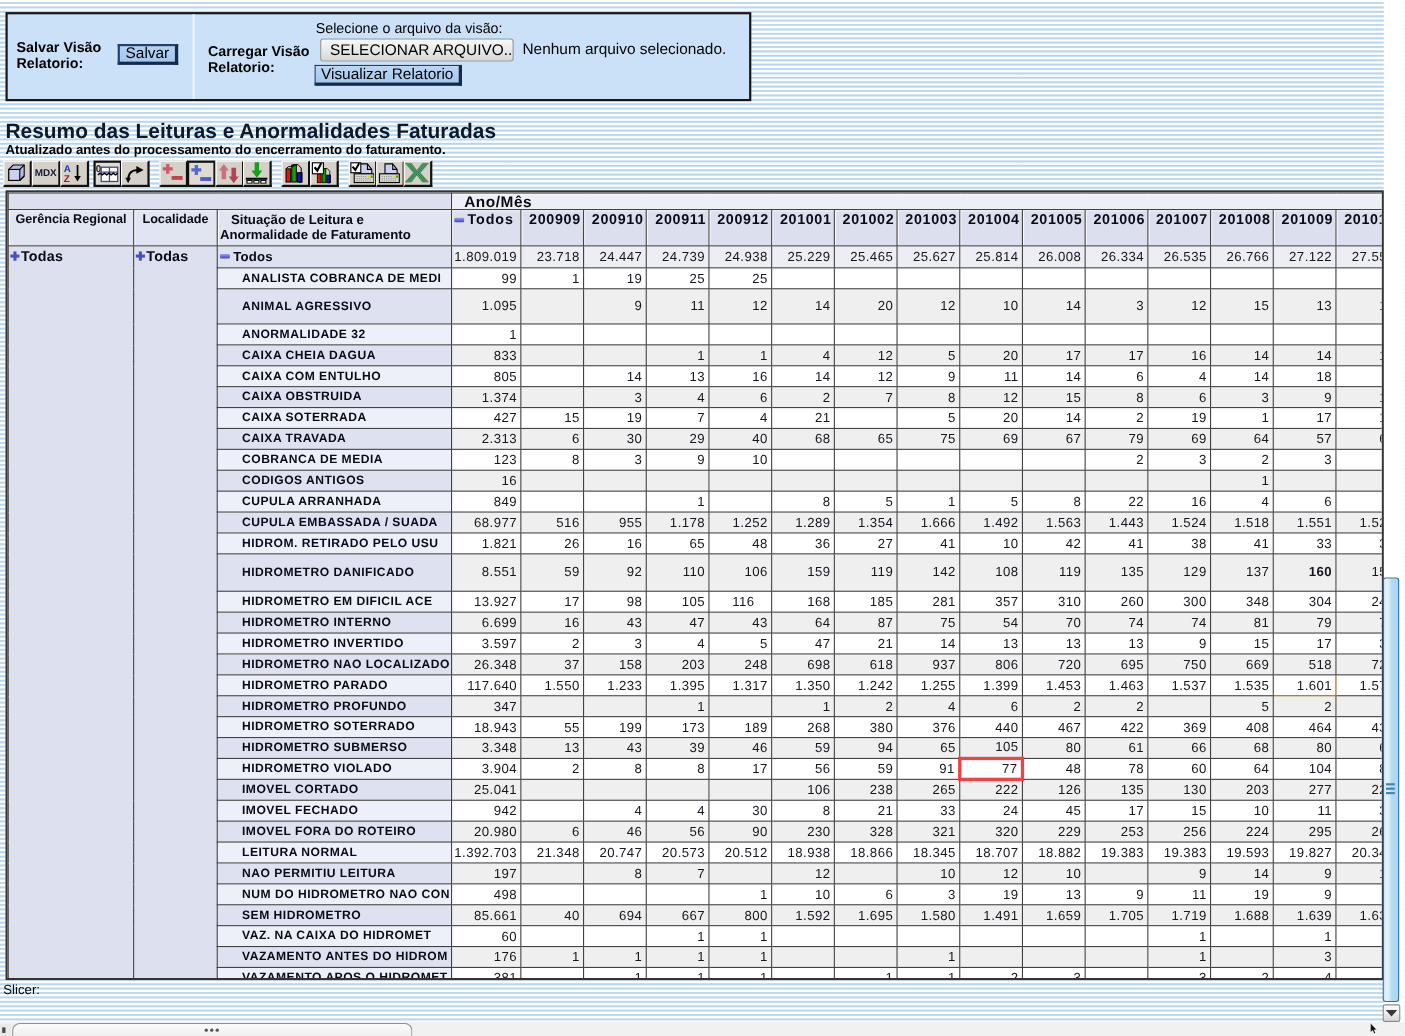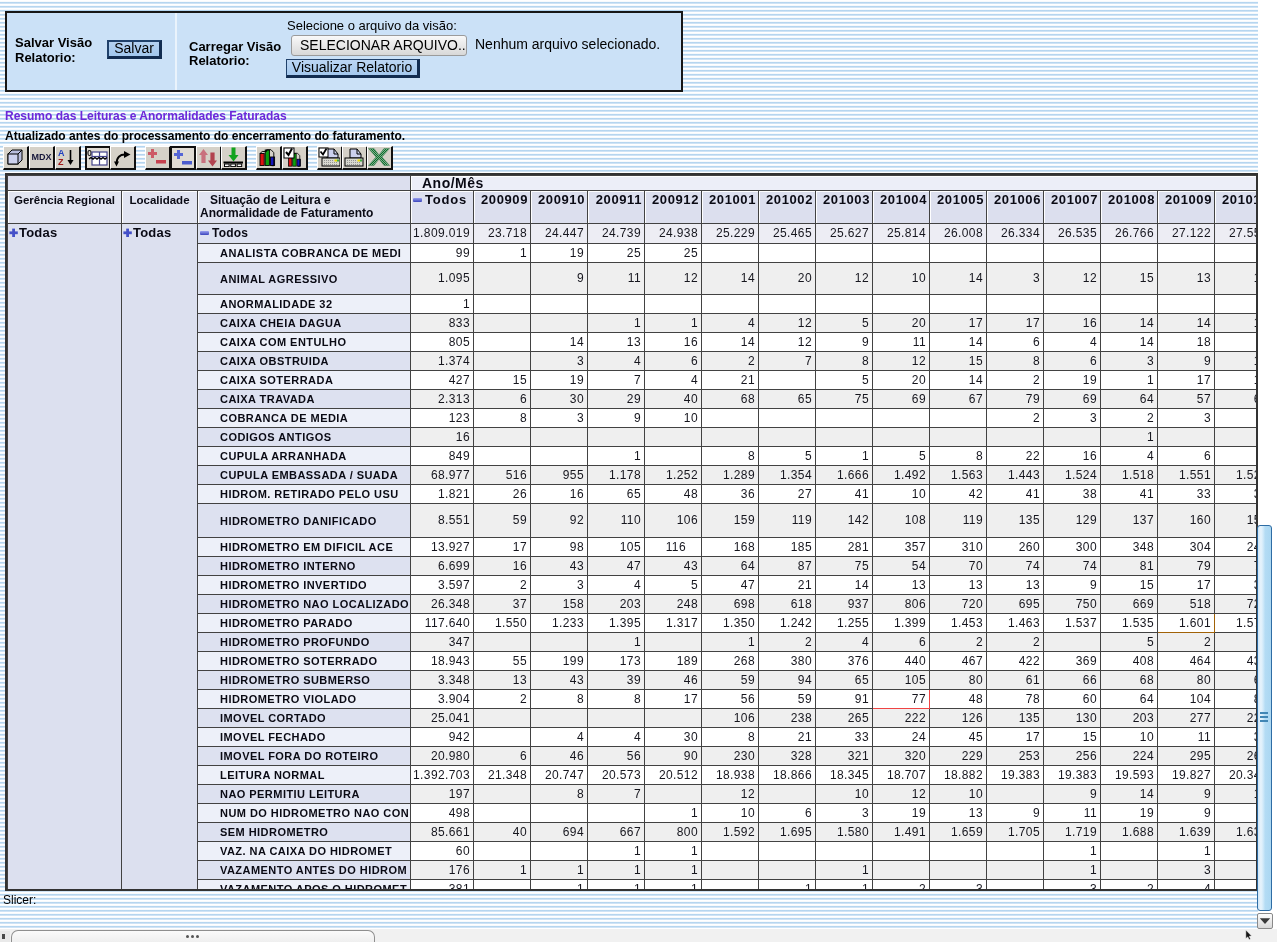--- a/index.html
+++ b/index.html
@@ -15,21 +15,21 @@
 <div class="abs" style="left:5px;top:11px;width:678px;height:81px;background:#cbe1f7;border:2px solid #171717;box-sizing:border-box;"></div>
 <div class="abs" style="left:175px;top:13px;width:2px;height:77px;background:#eaf3fc;"></div>
 <div class="abs b" style="left:15px;top:35px;font-size:13px;line-height:15px;color:#000;">Salvar Visão<br>Relatorio:</div>
 <div class="abs" style="left:107px;top:40px;width:55px;height:19px;background:linear-gradient(#b4d1f1,#a2c7ed);border:2px solid #20416b;border-right:3px solid #122c50;border-bottom:3px solid #122c50;box-sizing:border-box;text-align:center;font-size:14px;line-height:13px;color:#000;">Salvar</div>
 <div class="abs b" style="left:189px;top:40px;font-size:13px;line-height:14px;color:#000;">Carregar Visão<br>Relatorio:</div>
 <div class="abs" style="left:287px;top:18px;font-size:13px;color:#000;">Selecione o arquivo da visão:</div>
 <div class="abs" style="left:291px;top:35px;width:176px;height:21px;background:linear-gradient(#f9f9f9,#e2e2e2 70%,#d8d8d8);border:1px solid #9b9b9b;border-radius:3px;box-sizing:border-box;overflow:hidden;text-align:left;font-size:14px;line-height:19px;color:#000;white-space:nowrap;padding-left:8px;">SELECIONAR ARQUIVO...</div>
 <div class="abs" style="left:475px;top:36px;font-size:14px;color:#000;">Nenhum arquivo selecionado.</div>
 <div class="abs" style="left:286px;top:59px;width:134px;height:19px;background:linear-gradient(#bcd6f3,#a4c8ee);border:1px solid #20416b;border-right:3px solid #122c50;border-bottom:3px solid #122c50;box-sizing:border-box;text-align:center;font-size:14px;line-height:15px;color:#000;">Visualizar Relatorio</div>
 
-<div class="abs b" style="left:5px;top:109px;font-size:12px;letter-spacing:0px;color:#6d28d9;">Resumo das Leituras e Anormalidades Faturadas</div>
+<div class="abs b" style="left:5px;top:109px;font-size:19px;letter-spacing:0px;color:#0f172a;">Resumo das Leituras e Anormalidades Faturadas</div>
 <div class="abs b" style="left:5px;top:129px;font-size:12px;color:#000;">Atualizado antes do processamento do encerramento do faturamento.</div>
 <div class="abs" style="left:3px;top:146px;width:26px;height:24px;background:#d5d1c8;border-top:1px solid #fff;border-left:1px solid #fff;border-right:2px solid #101010;border-bottom:2px solid #101010;box-sizing:border-box;">
     <svg width="22" height="20" viewBox="0 0 22 20" style="position:absolute;left:0;top:0;">
       <path d="M4 7 L8 3 L18 3 L18 13 L14 17 L4 17 Z" fill="#b9bede" stroke="#000"></path>
       <rect x="4" y="7" width="10" height="10" fill="#ccd1ee" stroke="#000"></rect>
       <path d="M14 7 L18 3 M14 17 L18 13" stroke="#000"></path>
     </svg>
   </div>
 <div class="abs" style="left:29px;top:146px;width:26px;height:24px;background:#d5d1c8;border-top:1px solid #fff;border-left:1px solid #fff;border-right:2px solid #101010;border-bottom:2px solid #101010;box-sizing:border-box;">
     <div style="font-size:9px;font-weight:bold;color:#16163a;text-align:center;line-height:20px;font-family:'Liberation Sans',sans-serif;">MDX</div>
@@ -461,21 +461,21 @@
 <td style="border:1px solid #424242;box-sizing:border-box;overflow:hidden;white-space:nowrap;font-size:12px;line-height:13px;letter-spacing:0.4px;color:#16161e;text-align:right;padding-right:3px;vertical-align:middle;background:#efefef;">110</td>
 <td style="border:1px solid #424242;box-sizing:border-box;overflow:hidden;white-space:nowrap;font-size:12px;line-height:13px;letter-spacing:0.4px;color:#16161e;text-align:right;padding-right:3px;vertical-align:middle;background:#efefef;">106</td>
 <td style="border:1px solid #424242;box-sizing:border-box;overflow:hidden;white-space:nowrap;font-size:12px;line-height:13px;letter-spacing:0.4px;color:#16161e;text-align:right;padding-right:3px;vertical-align:middle;background:#efefef;">159</td>
 <td style="border:1px solid #424242;box-sizing:border-box;overflow:hidden;white-space:nowrap;font-size:12px;line-height:13px;letter-spacing:0.4px;color:#16161e;text-align:right;padding-right:3px;vertical-align:middle;background:#efefef;">119</td>
 <td style="border:1px solid #424242;box-sizing:border-box;overflow:hidden;white-space:nowrap;font-size:12px;line-height:13px;letter-spacing:0.4px;color:#16161e;text-align:right;padding-right:3px;vertical-align:middle;background:#efefef;">142</td>
 <td style="border:1px solid #424242;box-sizing:border-box;overflow:hidden;white-space:nowrap;font-size:12px;line-height:13px;letter-spacing:0.4px;color:#16161e;text-align:right;padding-right:3px;vertical-align:middle;background:#efefef;">108</td>
 <td style="border:1px solid #424242;box-sizing:border-box;overflow:hidden;white-space:nowrap;font-size:12px;line-height:13px;letter-spacing:0.4px;color:#16161e;text-align:right;padding-right:3px;vertical-align:middle;background:#efefef;">119</td>
 <td style="border:1px solid #424242;box-sizing:border-box;overflow:hidden;white-space:nowrap;font-size:12px;line-height:13px;letter-spacing:0.4px;color:#16161e;text-align:right;padding-right:3px;vertical-align:middle;background:#efefef;">135</td>
 <td style="border:1px solid #424242;box-sizing:border-box;overflow:hidden;white-space:nowrap;font-size:12px;line-height:13px;letter-spacing:0.4px;color:#16161e;text-align:right;padding-right:3px;vertical-align:middle;background:#efefef;">129</td>
 <td style="border:1px solid #424242;box-sizing:border-box;overflow:hidden;white-space:nowrap;font-size:12px;line-height:13px;letter-spacing:0.4px;color:#16161e;text-align:right;padding-right:3px;vertical-align:middle;background:#efefef;">137</td>
-<td style="border:1px solid #424242;box-sizing:border-box;overflow:hidden;white-space:nowrap;font-size:12px;line-height:13px;letter-spacing:0.4px;color:#16161e;text-align:right;padding-right:3px;vertical-align:middle;background:#efefef;">160</td>
+<td style="border:1px solid #424242;box-sizing:border-box;overflow:hidden;white-space:nowrap;font-size:12px;line-height:13px;letter-spacing:0.4px;color:#16161e;text-align:right;padding-right:3px;vertical-align:middle;background:#efefef;font-weight:bold;">160</td>
 <td style="border:1px solid #424242;box-sizing:border-box;overflow:hidden;white-space:nowrap;font-size:12px;line-height:13px;letter-spacing:0.4px;color:#16161e;text-align:right;padding-right:3px;vertical-align:middle;background:#efefef;">152</td>
 </tr>
 <tr style="height:19px;">
 <td style="border:1px solid #424242;box-sizing:border-box;overflow:hidden;white-space:nowrap;background:#edf0f9;font-weight:bold;font-size:11px;line-height:12px;letter-spacing:0.45px;color:#0a0a14;vertical-align:middle;padding-left:22px;">HIDROMETRO EM DIFICIL ACE</td>
 <td style="border:1px solid #424242;box-sizing:border-box;overflow:hidden;white-space:nowrap;font-size:12px;line-height:13px;letter-spacing:0.4px;color:#16161e;text-align:right;padding-right:3px;vertical-align:middle;background:#ffffff;">13.927</td>
 <td style="border:1px solid #424242;box-sizing:border-box;overflow:hidden;white-space:nowrap;font-size:12px;line-height:13px;letter-spacing:0.4px;color:#16161e;text-align:right;padding-right:3px;vertical-align:middle;background:#ffffff;">17</td>
 <td style="border:1px solid #424242;box-sizing:border-box;overflow:hidden;white-space:nowrap;font-size:12px;line-height:13px;letter-spacing:0.4px;color:#16161e;text-align:right;padding-right:3px;vertical-align:middle;background:#ffffff;">98</td>
 <td style="border:1px solid #424242;box-sizing:border-box;overflow:hidden;white-space:nowrap;font-size:12px;line-height:13px;letter-spacing:0.4px;color:#16161e;text-align:right;padding-right:3px;vertical-align:middle;background:#ffffff;">105</td>
 <td style="border:1px solid #424242;box-sizing:border-box;overflow:hidden;white-space:nowrap;font-size:12px;line-height:13px;letter-spacing:0.4px;color:#16161e;text-align:right;padding-right:15px;vertical-align:middle;background:#ffffff;">116</td>
 <td style="border:1px solid #424242;box-sizing:border-box;overflow:hidden;white-space:nowrap;font-size:12px;line-height:13px;letter-spacing:0.4px;color:#16161e;text-align:right;padding-right:3px;vertical-align:middle;background:#ffffff;">168</td>
@@ -618,21 +618,21 @@
 <tr style="height:19px;">
 <td style="border:1px solid #424242;box-sizing:border-box;overflow:hidden;white-space:nowrap;background:#edf0f9;font-weight:bold;font-size:11px;line-height:12px;letter-spacing:0.45px;color:#0a0a14;vertical-align:middle;padding-left:22px;">HIDROMETRO VIOLADO</td>
 <td style="border:1px solid #424242;box-sizing:border-box;overflow:hidden;white-space:nowrap;font-size:12px;line-height:13px;letter-spacing:0.4px;color:#16161e;text-align:right;padding-right:3px;vertical-align:middle;background:#ffffff;">3.904</td>
 <td style="border:1px solid #424242;box-sizing:border-box;overflow:hidden;white-space:nowrap;font-size:12px;line-height:13px;letter-spacing:0.4px;color:#16161e;text-align:right;padding-right:3px;vertical-align:middle;background:#ffffff;">2</td>
 <td style="border:1px solid #424242;box-sizing:border-box;overflow:hidden;white-space:nowrap;font-size:12px;line-height:13px;letter-spacing:0.4px;color:#16161e;text-align:right;padding-right:3px;vertical-align:middle;background:#ffffff;">8</td>
 <td style="border:1px solid #424242;box-sizing:border-box;overflow:hidden;white-space:nowrap;font-size:12px;line-height:13px;letter-spacing:0.4px;color:#16161e;text-align:right;padding-right:3px;vertical-align:middle;background:#ffffff;">8</td>
 <td style="border:1px solid #424242;box-sizing:border-box;overflow:hidden;white-space:nowrap;font-size:12px;line-height:13px;letter-spacing:0.4px;color:#16161e;text-align:right;padding-right:3px;vertical-align:middle;background:#ffffff;">17</td>
 <td style="border:1px solid #424242;box-sizing:border-box;overflow:hidden;white-space:nowrap;font-size:12px;line-height:13px;letter-spacing:0.4px;color:#16161e;text-align:right;padding-right:3px;vertical-align:middle;background:#ffffff;">56</td>
 <td style="border:1px solid #424242;box-sizing:border-box;overflow:hidden;white-space:nowrap;font-size:12px;line-height:13px;letter-spacing:0.4px;color:#16161e;text-align:right;padding-right:3px;vertical-align:middle;background:#ffffff;">59</td>
 <td style="border:1px solid #424242;box-sizing:border-box;overflow:hidden;white-space:nowrap;font-size:12px;line-height:13px;letter-spacing:0.4px;color:#16161e;text-align:right;padding-right:3px;vertical-align:middle;background:#ffffff;">91</td>
-<td style="border:1px solid #ef4444;box-sizing:border-box;overflow:hidden;white-space:nowrap;font-size:12px;line-height:13px;letter-spacing:0.4px;color:#16161e;text-align:right;padding-right:3px;vertical-align:middle;background:#ffffff;">77</td>
+<td style="border:3px solid #ef4444;box-sizing:border-box;overflow:hidden;white-space:nowrap;font-size:12px;line-height:13px;letter-spacing:0.4px;color:#16161e;text-align:right;padding-right:3px;vertical-align:middle;background:#ffffff;">77</td>
 <td style="border:1px solid #424242;box-sizing:border-box;overflow:hidden;white-space:nowrap;font-size:12px;line-height:13px;letter-spacing:0.4px;color:#16161e;text-align:right;padding-right:3px;vertical-align:middle;background:#ffffff;">48</td>
 <td style="border:1px solid #424242;box-sizing:border-box;overflow:hidden;white-space:nowrap;font-size:12px;line-height:13px;letter-spacing:0.4px;color:#16161e;text-align:right;padding-right:3px;vertical-align:middle;background:#ffffff;">78</td>
 <td style="border:1px solid #424242;box-sizing:border-box;overflow:hidden;white-space:nowrap;font-size:12px;line-height:13px;letter-spacing:0.4px;color:#16161e;text-align:right;padding-right:3px;vertical-align:middle;background:#ffffff;">60</td>
 <td style="border:1px solid #424242;box-sizing:border-box;overflow:hidden;white-space:nowrap;font-size:12px;line-height:13px;letter-spacing:0.4px;color:#16161e;text-align:right;padding-right:3px;vertical-align:middle;background:#ffffff;">64</td>
 <td style="border:1px solid #424242;box-sizing:border-box;overflow:hidden;white-space:nowrap;font-size:12px;line-height:13px;letter-spacing:0.4px;color:#16161e;text-align:right;padding-right:3px;vertical-align:middle;background:#ffffff;">104</td>
 <td style="border:1px solid #424242;box-sizing:border-box;overflow:hidden;white-space:nowrap;font-size:12px;line-height:13px;letter-spacing:0.4px;color:#16161e;text-align:right;padding-right:3px;vertical-align:middle;background:#ffffff;">85</td>
 </tr>
 <tr style="height:19px;padding-left:24px;">
 <td style="border:1px solid #424242;box-sizing:border-box;overflow:hidden;white-space:nowrap;background:#dde1f0;font-weight:bold;font-size:11px;line-height:12px;letter-spacing:0.45px;color:#0a0a14;vertical-align:middle;padding-left:22px;">IMOVEL CORTADO</td>
 <td style="border:1px solid #424242;box-sizing:border-box;overflow:hidden;white-space:nowrap;font-size:12px;line-height:13px;letter-spacing:0.4px;color:#16161e;text-align:right;padding-right:3px;vertical-align:middle;background:#efefef;">25.041</td>

